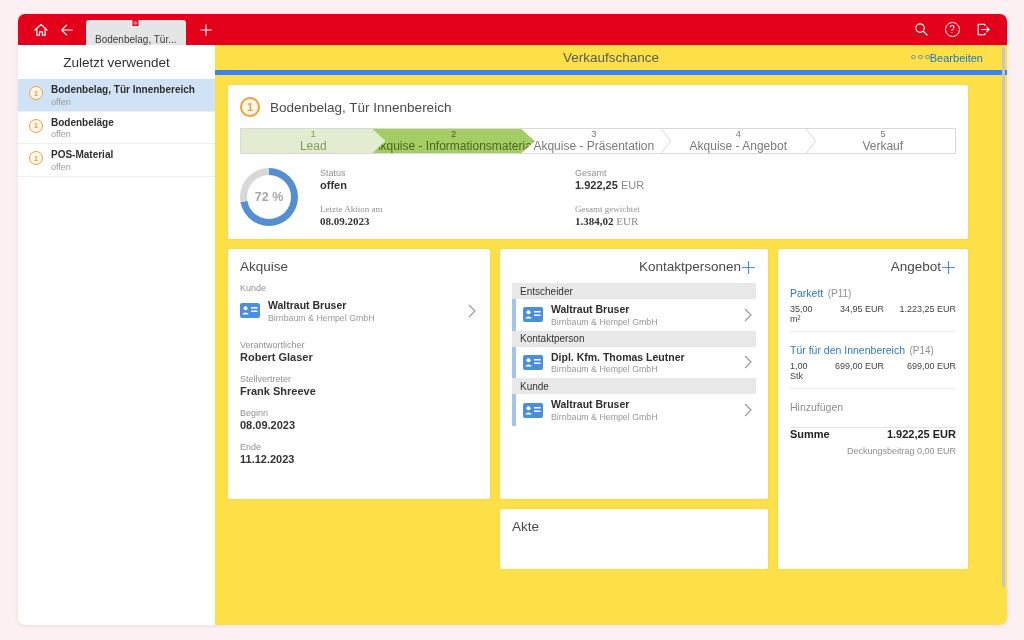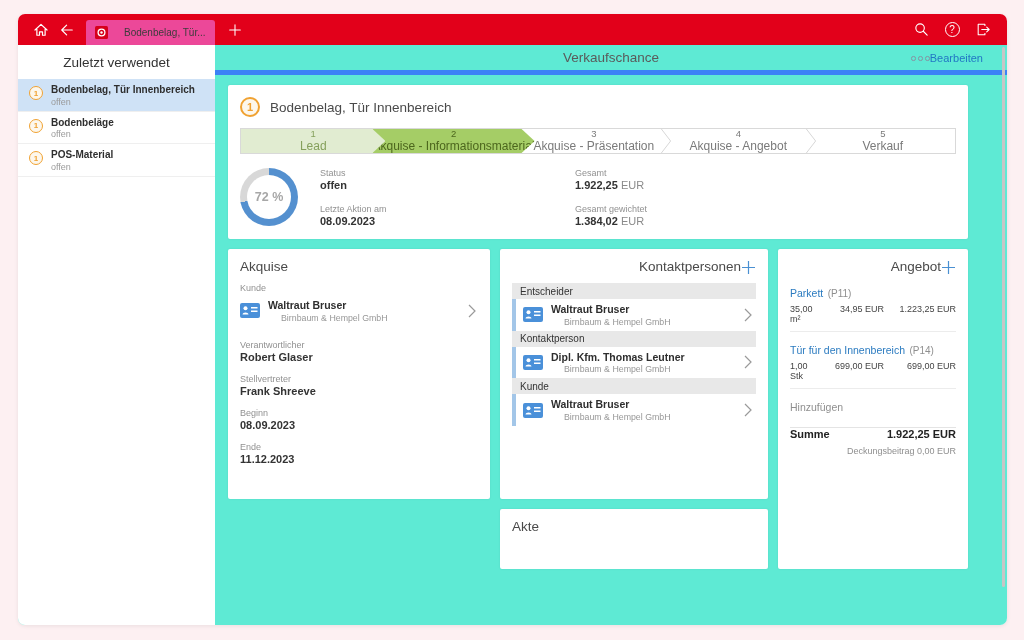--- a/index.html
+++ b/index.html
@@ -9,51 +9,51 @@
   .app { position:absolute; left:18px; top:14px; width:989px; height:611px;
     border-radius:7px; overflow:hidden; background:#fff; display:flex; flex-direction:column;
     box-shadow:0 1px 4px rgba(0,0,0,.08); }
 
   
   .topbar { height:31px; background:#e2001a; display:flex; align-items:center; flex-shrink:0; }
   .tb-icon { width:18px; height:18px; display:flex; align-items:center; justify-content:center; cursor:pointer; }
   .tb-icon svg { display:block; }
   .home { margin-left:14px; }
   .back { margin-left:8px; }
-  .tab { align-self:flex-end; height:25px; background:#ec4899; border-radius:3px 3px 0 0;
-    margin-left:10px; display:flex; align-items:center; gap:16px; padding:0 9px; cursor:pointer; }
+  .tab { align-self:flex-end; height:25px; background:#e5e5e5; border-radius:3px 3px 0 0;
+    margin-left:10px; display:flex; align-items:center; gap:8px; padding:0 9px; cursor:pointer;flex-direction:column; }
   .tab-title { font-size:10px; color:#3c3c3c; white-space:nowrap; }
   .newtab { margin-left:11px; }
   .tb-spacer { flex:1; }
   .tb-right { display:flex; gap:13px; margin-right:15px; align-items:center; }
   .help-circle { width:15px; height:15px; border:1.4px solid #fff; border-radius:50%;
     color:#fff; font-size:10px; display:flex; align-items:center; justify-content:center; }
   .help-circle::before { content:"?"; }
 
   
-  .body { flex:1; display:flex; background:#5eead4; position:relative; min-height:0; }
+  .body { flex:1; display:flex; background:#fde047; position:relative; min-height:0; }
 
   
   .sidebar { width:197px; background:#fff; flex-shrink:0; }
   .sb-title { text-align:center; font-size:13.5px; color:#333; padding:10px 6px 9px; }
   .sb-item { display:flex; gap:8px; padding:5px 8px 4px 11px; border-bottom:1px solid #efefef; cursor:pointer; }
   .sb-item.selected { background:#cfe2f6; }
   .opp-circle { border:1.6px solid #f0a232; border-radius:50%; background:#fdf7ec;
     color:#f0a232; font-weight:700; display:flex; align-items:center; justify-content:center; flex-shrink:0; }
   .opp-circle::before { content:"1"; }
   .sb-item .opp-circle { width:14px; height:14px; font-size:8px; margin-top:2px; }
   .sb-name { font-size:10px; font-weight:700; color:#2e2e2e; line-height:1.25; }
   .sb-status { font-size:9px; color:#9b9b9b; }
 
   
   .main { flex:1; display:flex; flex-direction:column; min-width:0; }
   .m-header { height:30px; position:relative; display:flex; align-items:center;
     border-bottom:5px solid #3b82f6; flex-shrink:0; }
   .m-title { position:absolute; left:0; right:0; text-align:center; font-size:13.5px; color:#5a5a5a; }
-  .m-actions { margin-left:auto; display:flex; align-items:flex-end; padding-right:24px; z-index:1; }
+  .m-actions { margin-left:auto; display:flex; align-items:flex-start; padding-right:24px; z-index:1; }
   .dots { display:flex; gap:2.5px; cursor:pointer; padding:3px 0; }
   .dots i { width:4.5px; height:4.5px; border:1px solid #8494a3; border-radius:50%; display:block; }
   .edit-link { font-size:11px; color:#2277c4; cursor:pointer; }
 
   .content { flex:1; padding:10px 39px 0 13px; overflow:hidden; }
   .card { background:#fff; border-radius:2px; box-shadow:0 0 2px rgba(0,0,0,.1); }
 
   
   .summary { padding:10px 12px 12px; }
   .sum-titlerow { display:flex; align-items:center; gap:10px; margin:2px 0 11px; }
@@ -75,40 +75,40 @@
   .donut { width:58px; height:58px; border-radius:50%; flex-shrink:0;
     background:conic-gradient(#5490cf 0 72%, #d8d8d8 72% 100%);
     display:flex; align-items:center; justify-content:center; }
   .donut-in { width:44px; height:44px; border-radius:50%; background:#fff;
     display:flex; align-items:center; justify-content:center; font-size:12.5px; font-weight:700; color:#a7a7a7; }
   .fcol { margin-left:22px; }
   .fcol.c1 { width:233px; }
   .flabel { font-size:9px; color:#919191; margin-bottom:1px; }
   .fvalue { font-size:11px; font-weight:700; color:#333; }
   .fvalue .cur { font-weight:400; color:#8a8a8a; }
-  .fgroup + .fgroup { margin-top:13px; }
+  .fgroup + .fgroup { margin-top:13px;font-family:Liberation Serif, serif; }
 
   
   .cards { display:grid; grid-template-columns:262px 268px 1fr;
     grid-template-rows:250px 60px; gap:10px; margin-top:10px; }
   .card.pad { padding:10px 12px; }
   .card-title { font-size:13.5px; color:#4a4a4a; }
   .card-head { display:flex; align-items:flex-start; justify-content:flex-end; }
   .plus-btn { cursor:pointer; margin-top:1px; }
   .c-angebot { grid-column:3; grid-row:1 / span 2; }
   .c-ueber { grid-column:1; grid-row:2; }
   .c-akte { grid-column:2; grid-row:2; }
 
   
   .lbl { font-size:9px; color:#919191; }
   .val { font-size:11px; font-weight:700; color:#333; margin-top:1px; }
   .akq-kunde { margin-top:9px; }
   .person-row { display:flex; align-items:center; gap:8px; padding:6px 2px 6px 0; cursor:pointer; }
   .p-name { font-size:10.5px; font-weight:700; color:#2e2e2e; line-height:1.3; }
-  .p-comp { font-size:8.8px; color:#979797;margin-left:13px; }
+  .p-comp { font-size:8.8px; color:#979797; }
   .row-chev { margin-left:auto; flex-shrink:0; }
   .akq-field { margin-top:11px; }
 
   
   .kp-list { margin-top:8px; }
   .kp-group-hd { background:#e8e8e8; font-size:10px; color:#333; padding:2.5px 8px; }
   .kp-item { display:flex; align-items:center; gap:8px; border-left:4px solid #a3c6e8;
     padding:4px 4px 4px 7px; min-height:30px; cursor:pointer; }
 
   

